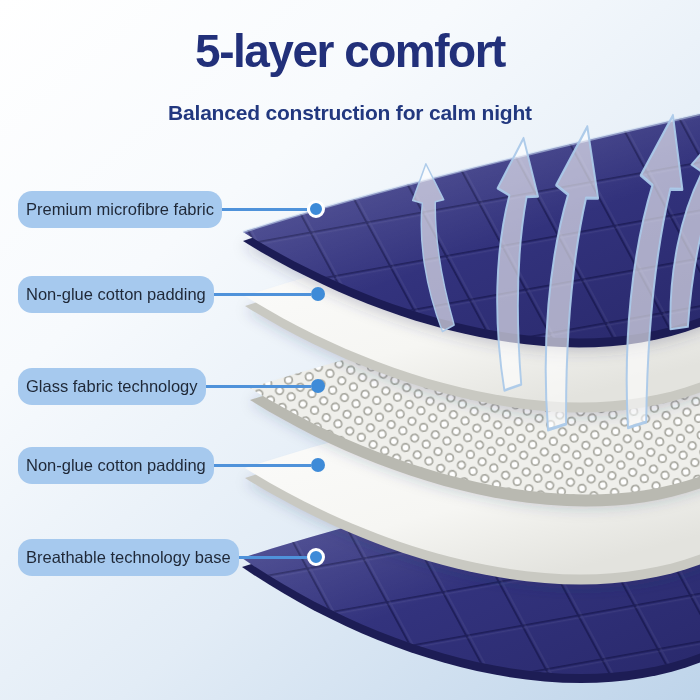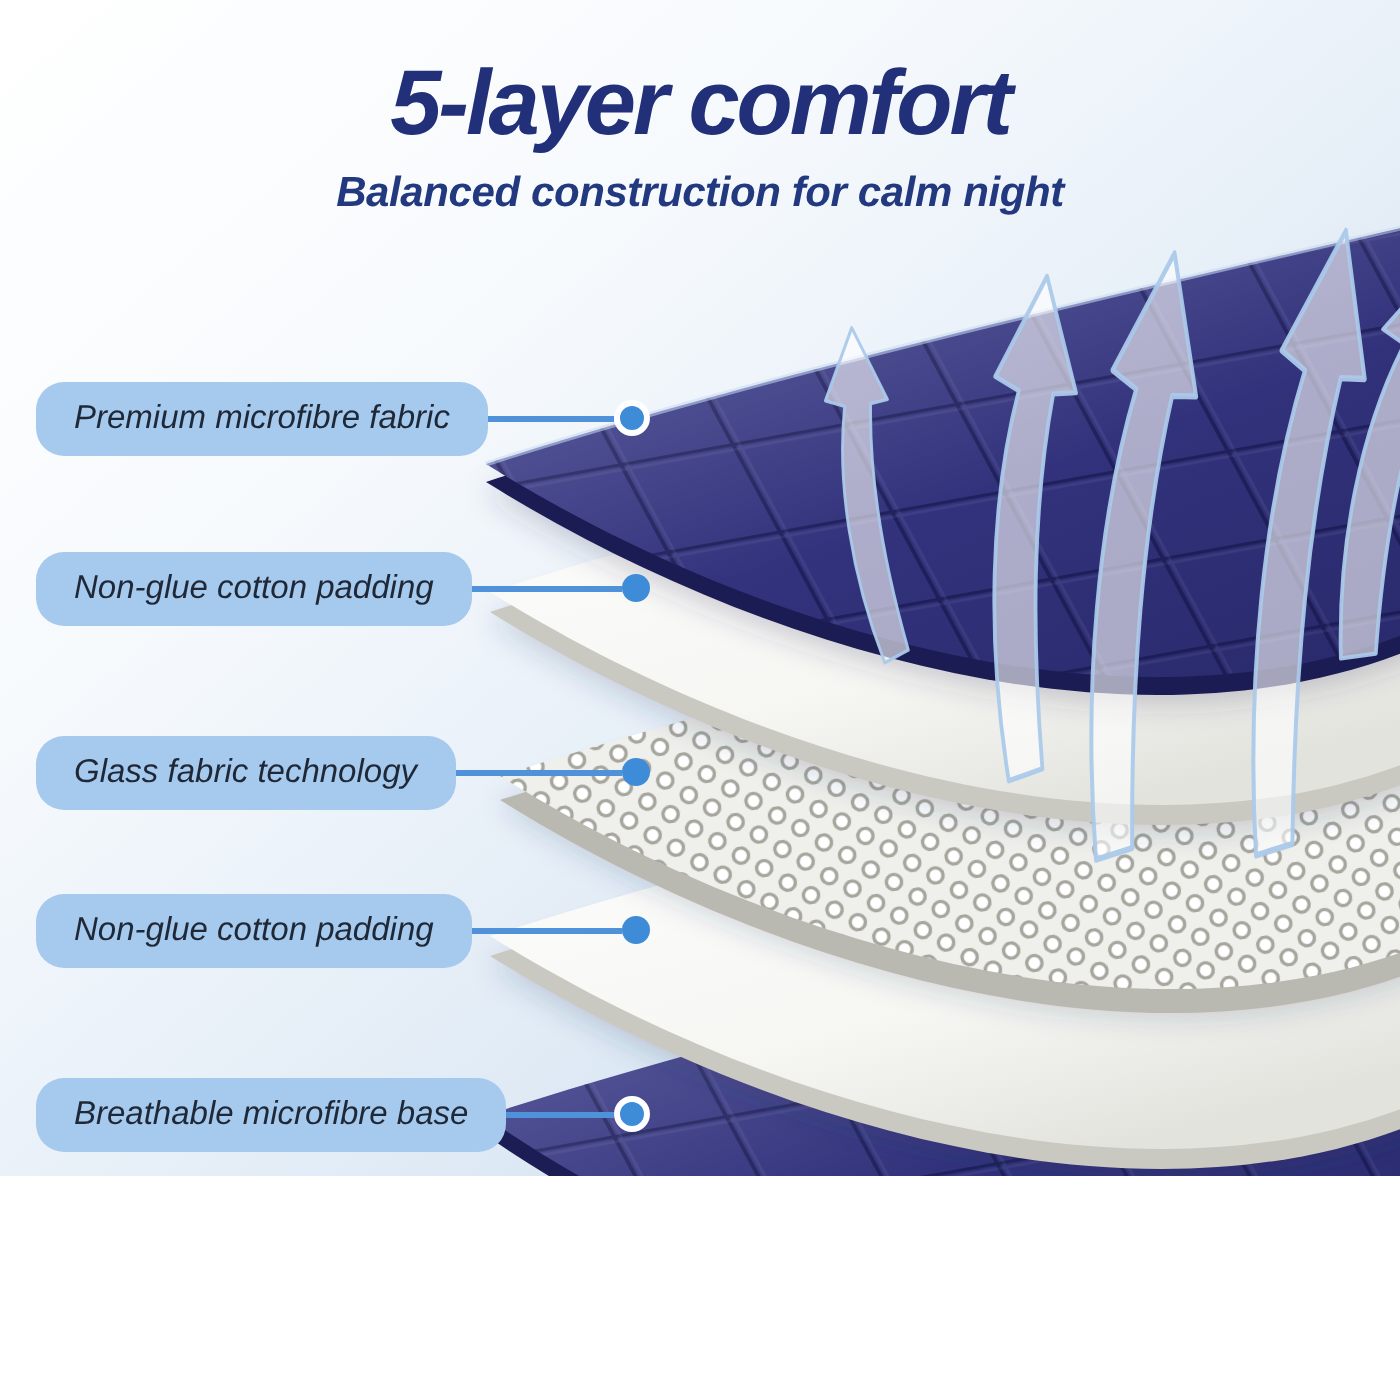--- a/index.html
+++ b/index.html
@@ -1,29 +1,28 @@
 <!DOCTYPE html>
 <html><head>
 <meta charset="utf-8">
 <style>
   html,body{margin:0;padding:0;}
   .stage{
-    position:relative;width:700px;height:588px;overflow:hidden;
+    position:relative;width:700px;height:700px;overflow:hidden;
     background:linear-gradient(140deg,#ffffff 0%,#f7fafd 30%,#e2ecf6 62%,#bed4ea 100%);
     font-family:"Liberation Sans",sans-serif;
-    font-style:italic;
   }
   svg.scene{position:absolute;left:0;top:0;}
   header{position:absolute;top:24px;left:0;right:0;text-align:center;z-index:3;}
   h1.title{margin:0;font-size:46px;font-weight:bold;color:#22307a;letter-spacing:-1.5px;}
-  p.subtitle{margin:7px 0 0;font-size:21px;font-weight:bold;color:#22387f;letter-spacing:-0.2px;}
+  p.subtitle{margin:23px 0 0;font-size:21px;font-weight:bold;color:#22387f;letter-spacing:-0.2px;}
   .callout{position:absolute;left:18px;width:307px;display:flex;align-items:center;z-index:4;}
   .pill{
     background:#a6c9ee;color:#1f2837;font-size:16.5px;line-height:1.25;
-    padding:8px 19px;border-radius:14px;white-space:nowrap;
+    padding:8px 8px;border-radius:14px;white-space:nowrap;
   }
   .line{flex:1;height:2.5px;background:#4f92da;min-width:10px;}
   .dot{width:14px;height:14px;border-radius:50%;background:#3e8bd8;flex:none;box-sizing:content-box;}
   .dot.ring{width:12px;height:12px;border:3.5px solid #ffffff;}
 </style>
 </head>
 <body>
 
 <div class="stage">
 
@@ -127,19 +126,19 @@
       <span class="dot"></span>
     </div>
 
     <div class="callout" style="top: 447px;">
       <span class="pill">Non-glue cotton padding</span>
       <span class="line"></span>
       <span class="dot"></span>
     </div>
 
     <div class="callout" style="top: 539px;">
-      <span class="pill">Breathable microfibre base</span>
+      <span class="pill">Breathable technology base</span>
       <span class="line"></span>
       <span class="dot ring"></span>
     </div>
   </div>
 
 </div>
 
 </body></html>

